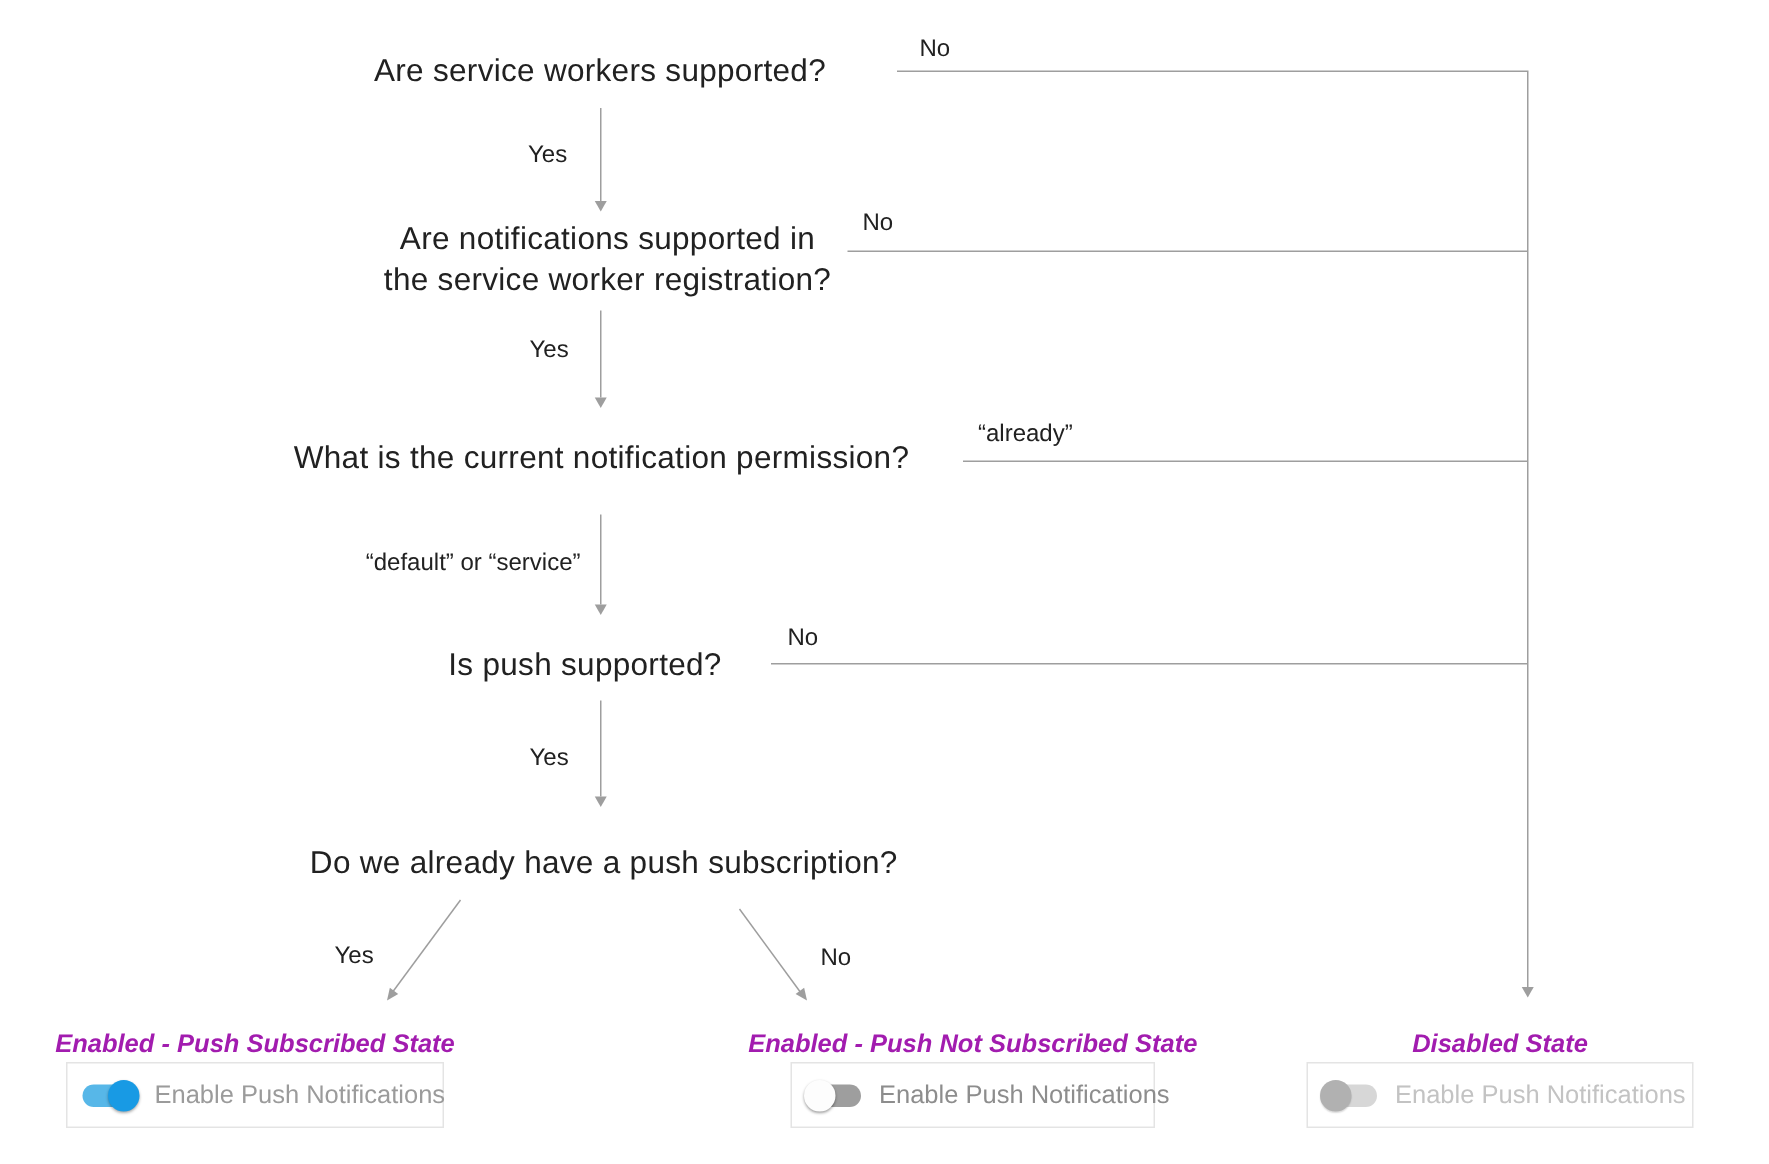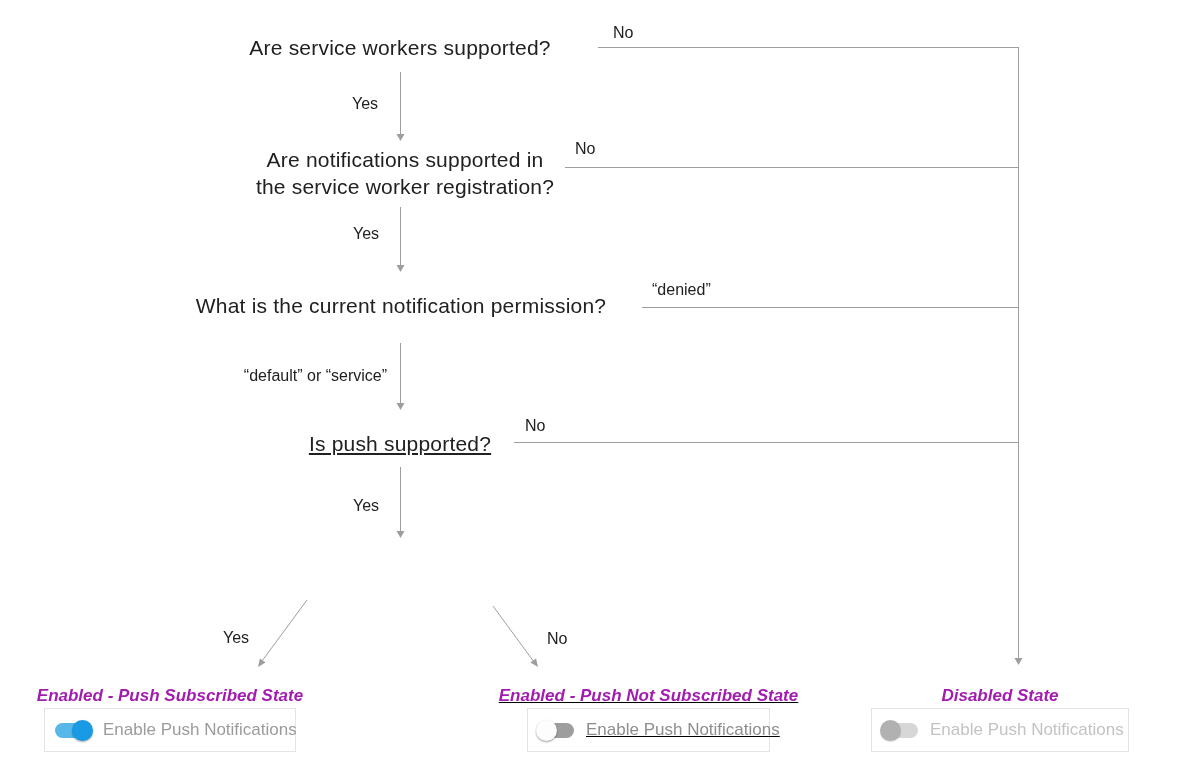--- a/index.html
+++ b/index.html
@@ -125,51 +125,54 @@
   </div>
 
   <div class="question" style="left:150px; top:34px; width:500px;">
     <div>Are service workers supported?</div>
   </div>
 
   <div class="question" style="left:121px; top:292px; width:560px;">
     <div>What is the current notification permission?</div>
   </div>
 
-  <div class="question" style="left:250px; top:430px; width:300px;text-decoration:underline;">
+  <div class="question" style="left:240px; top:430px; width:300px;">
     <div>Is push supported?</div>
   </div>
 
+  <div class="question" style="left:150px; top:562px; width:505px;">
+    <div>Do we already have a push subscription?</div>
+  </div>
 
   <div class="edge-label" style="left:352px; top:95px;">Yes</div>
   <div class="edge-label" style="left:613px; top:24px;">No</div>
 
   <div class="edge-label" style="left:353px; top:225px;">Yes</div>
   <div class="edge-label" style="left:575px; top:140px;">No</div>
 
   <div class="edge-label right-align" style="left:160px; top:367px; width:227px;">“default” or “service”</div>
-  <div class="edge-label" style="left:652px; top:281px;">“denied”</div>
+  <div class="edge-label" style="left:652px; top:281px;">“already”</div>
 
   <div class="edge-label" style="left:353px; top:497px;">Yes</div>
   <div class="edge-label" style="left:525px; top:417px;">No</div>
 
   <div class="edge-label" style="left:223px; top:629px;">Yes</div>
   <div class="edge-label" style="left:547px; top:630px;">No</div>
 
   <div class="state" style="left:33px; top:687px; width:274px;">
     <div class="state-label">Enabled - Push Subscribed State</div>
     <div class="toggle-card card-w1">
       <div class="switch on">
         <div class="thumb"></div>
       </div>
       <div class="toggle-label t1">Enable Push Notifications</div>
     </div>
   </div>
 
-  <div class="state" style="left:497px; top:687px; width:303px;text-decoration:underline;">
+  <div class="state" style="left:497px; top:687px; width:303px;">
     <div class="state-label">Enabled - Push Not Subscribed State</div>
     <div class="toggle-card card-w2">
       <div class="switch off">
         <div class="thumb"></div>
       </div>
       <div class="toggle-label t2">Enable Push Notifications</div>
     </div>
   </div>
 
   <div class="state" style="left:871px; top:687px; width:258px;">

